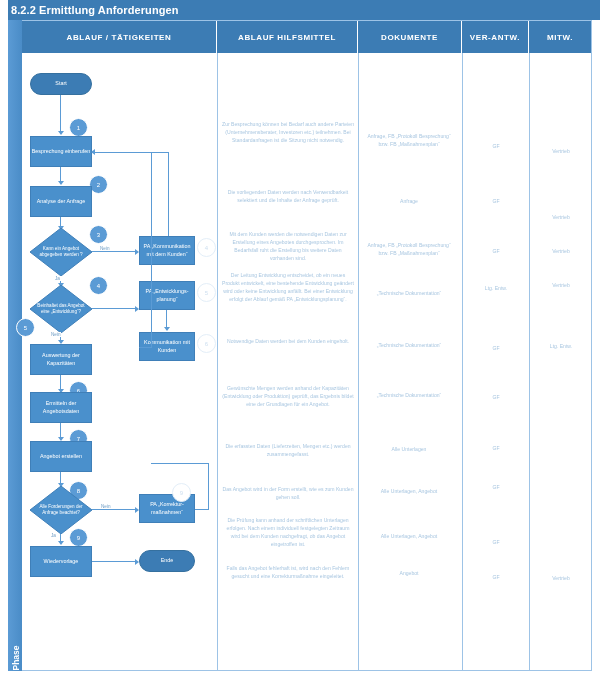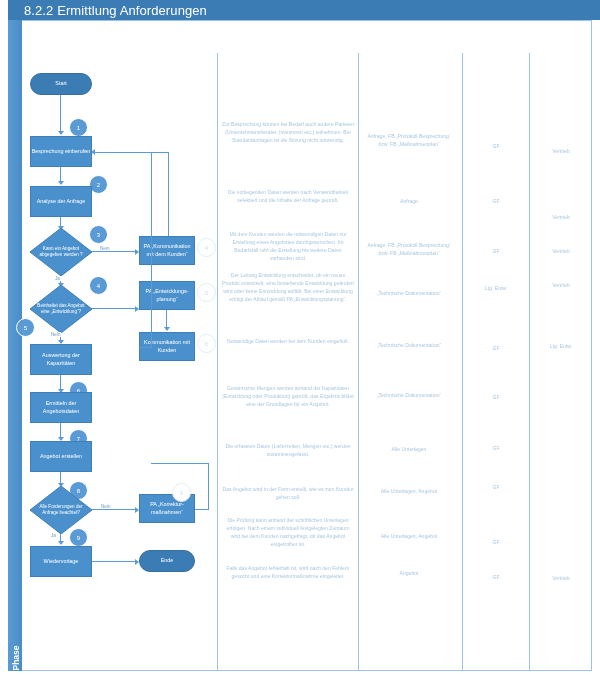--- a/index.html
+++ b/index.html
@@ -2,21 +2,21 @@
 <html><head>
 <meta charset="utf-8">
 <style>
   html,body{margin:0;padding:0;background:#ffffff;}
   body{font-family:"Liberation Sans", sans-serif;}
   #page{position:relative;width:600px;height:675px;overflow:hidden;background:#ffffff;}
 
   
   #title-bar{position:absolute;left:8px;top:0px;width:592px;height:20px;
     background:#3c7cb4;display:flex;align-items:center;}
-  #title-bar .title-text{color:#ffffff;font-size:13px;font-weight:normal;padding-left:16px;letter-spacing:.1px;}
+  #title-bar .title-text{color:#ffffff;font-size:11px;font-weight:bold;padding-left:3px;letter-spacing:.1px;}
 
   
   #frame{position:absolute;left:8px;top:20px;width:584px;height:651px;
     border:1px solid #9dc3e6;box-sizing:border-box;background:#ffffff;}
 
   
   #phase-band{position:absolute;left:8px;top:20px;width:14px;height:651px;
     background:linear-gradient(to right,#5b9bd5,#4a8cc7);}
   #phase-band .phase-label{position:absolute;left:-16px;bottom:8px;width:48px;
     transform:rotate(-90deg);transform-origin:center;color:#ffffff;font-size:8.5px;font-weight:bold;text-align:center;}
@@ -73,20 +73,27 @@
   <div id="title-bar">
     <span class="title-text">8.2.2 Ermittlung Anforderungen</span>
   </div>
 
   <div id="frame"></div>
 
   <div id="phase-band">
     <div class="phase-label">Phase</div>
   </div>
 
+  <div id="header-row">
+    <div class="hcell" style="width:195px">ABLAUF / TÄTIGKEITEN</div>
+    <div class="hcell" style="width:141px">ABLAUF HILFSMITTEL</div>
+    <div class="hcell" style="width:104px">DOKUMENTE</div>
+    <div class="hcell" style="width:67px">VER-ANTW.</div>
+    <div class="hcell" style="width:62px">MITW.</div>
+  </div>
 
   <div class="col-sep" style="left:217px"></div>
   <div class="col-sep" style="left:358px"></div>
   <div class="col-sep" style="left:462px"></div>
   <div class="col-sep" style="left:529px"></div>
 
   <div class="shape term" style="left:30px;top:73px;width:62px;height:22px">Start</div>
   <div class="ln v" style="left:60px;top:95px;height:39px"></div>
   <div class="arrow down" style="left:58px;top:131px"></div>
   <div class="badge" style="left:69px;top:118px">1</div>

